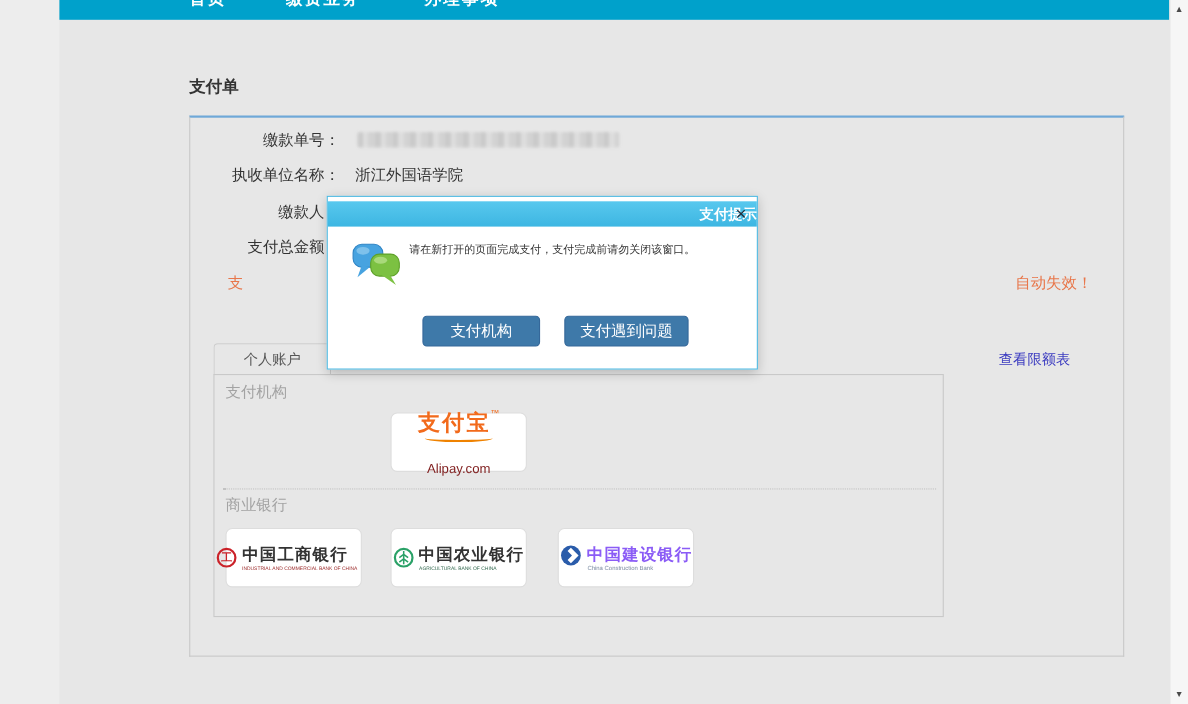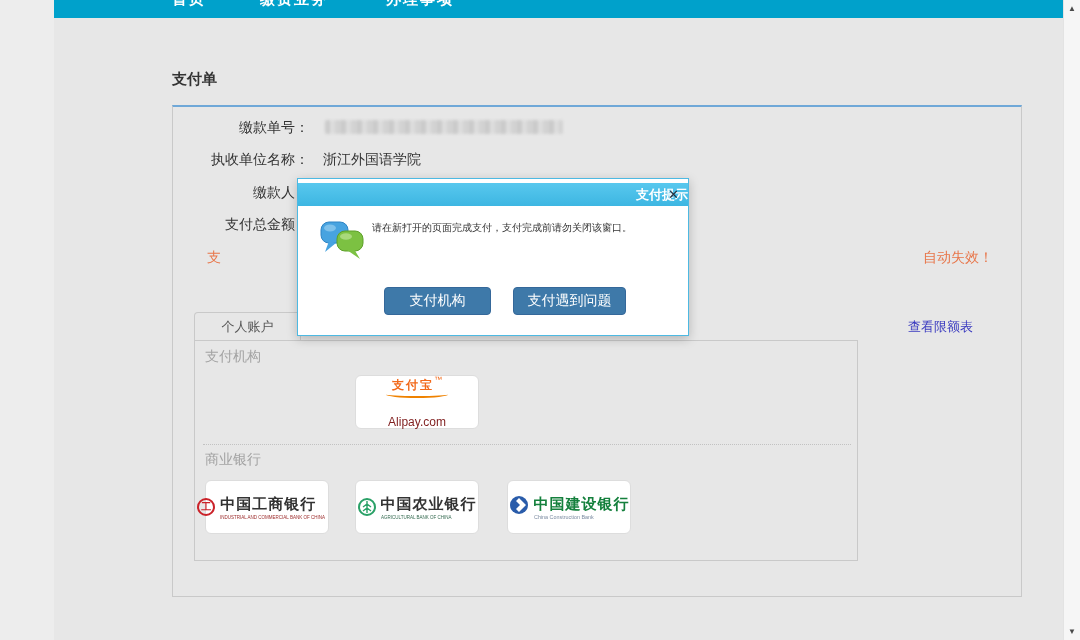--- a/index.html
+++ b/index.html
@@ -44,31 +44,31 @@
   .t-left { left:10px; } .t-mid { left:160px; } .t-right { left:312px; }
   
   .up-badge { width:40px; height:26px; border-radius:4px; overflow:hidden; transform:skewX(-8deg); position:relative; flex:none;
     background:linear-gradient(90deg,#d9222a 0 38%,#00447c 38% 72%,#01798a 72%); }
   .up-badge-text { position:absolute; left:0; top:4px; width:100%; text-align:center; color:#fff; font-size:7px; font-weight:bold; line-height:9px; transform:skewX(8deg); }
   .up-text { margin-left:6px; text-align:left; }
   .up-cn { font-size:15px; font-weight:bold; color:#24538e; letter-spacing:1px; }
   .up-en { font-size:8px; color:#24538e; }
   
   .ali-wrap { text-align:center; }
-  .ali-cn { font-size:12px; font-weight:bold; color:#f26a1b; letter-spacing:2px; }
+  .ali-cn { font-size:20px; font-weight:bold; color:#f26a1b; letter-spacing:2px; }
   .ali-tm { font-size:8px; vertical-align:top; color:#f26a1b; }
   .ali-swoosh { width:62px; height:7px; margin:-3px auto 0; border-bottom:2px solid #ef8200; border-radius:50%; }
   .ali-en { font-size:12px; color:#7f1d1d; margin-top:17px; }
   
   .bank-logo { flex:none; margin-right:5px; }
   .bank-text { text-align:left; }
   .bank-cn { font-size:15px; font-weight:bold; color:#333; letter-spacing:1px; white-space:nowrap; }
   .bank-en { font-size:5px; color:#9c2b2b; transform:scale(.9); transform-origin:left; white-space:nowrap; }
   .bank-en.abc { color:#33694f; } .bank-en.ccb { font-size:6px; color:#7a8aa0; }
-  .bank-cn.ccb { color:#15803d; }
+  .bank-cn.ccb { color:#8b5cf6; }
   .icbc-circle { width:18px; height:18px; border:2px solid #cb2229; border-radius:50%; color:#cb2229; font-size:10px; font-weight:bold;
     display:flex; align-items:center; justify-content:center; }
   .abc-circle { width:18px; height:18px; border:2px solid #2aa167; border-radius:50%; display:flex; align-items:center; justify-content:center; }
   
   .modal { position:absolute; left:297px; top:178px; width:392px; height:158px; background:#fff; border:1px solid #4db9e2;
     box-shadow:0 3px 10px rgba(0,0,0,.22); z-index:10; }
   .modal-header { position:absolute; left:0; top:4px; width:100%; height:23px; background:linear-gradient(#58c8ee,#3db6e2);
     color:#fff; font-size:13px; font-weight:bold; line-height:23px; padding-left:4px;text-align:right; }
   .modal-close { position:absolute; right:9px; top:2px; font-size:13px; font-weight:bold; color:#23303e; cursor:pointer; line-height:19px; }
   .modal-icon { position:absolute; left:22px; top:40px; }

